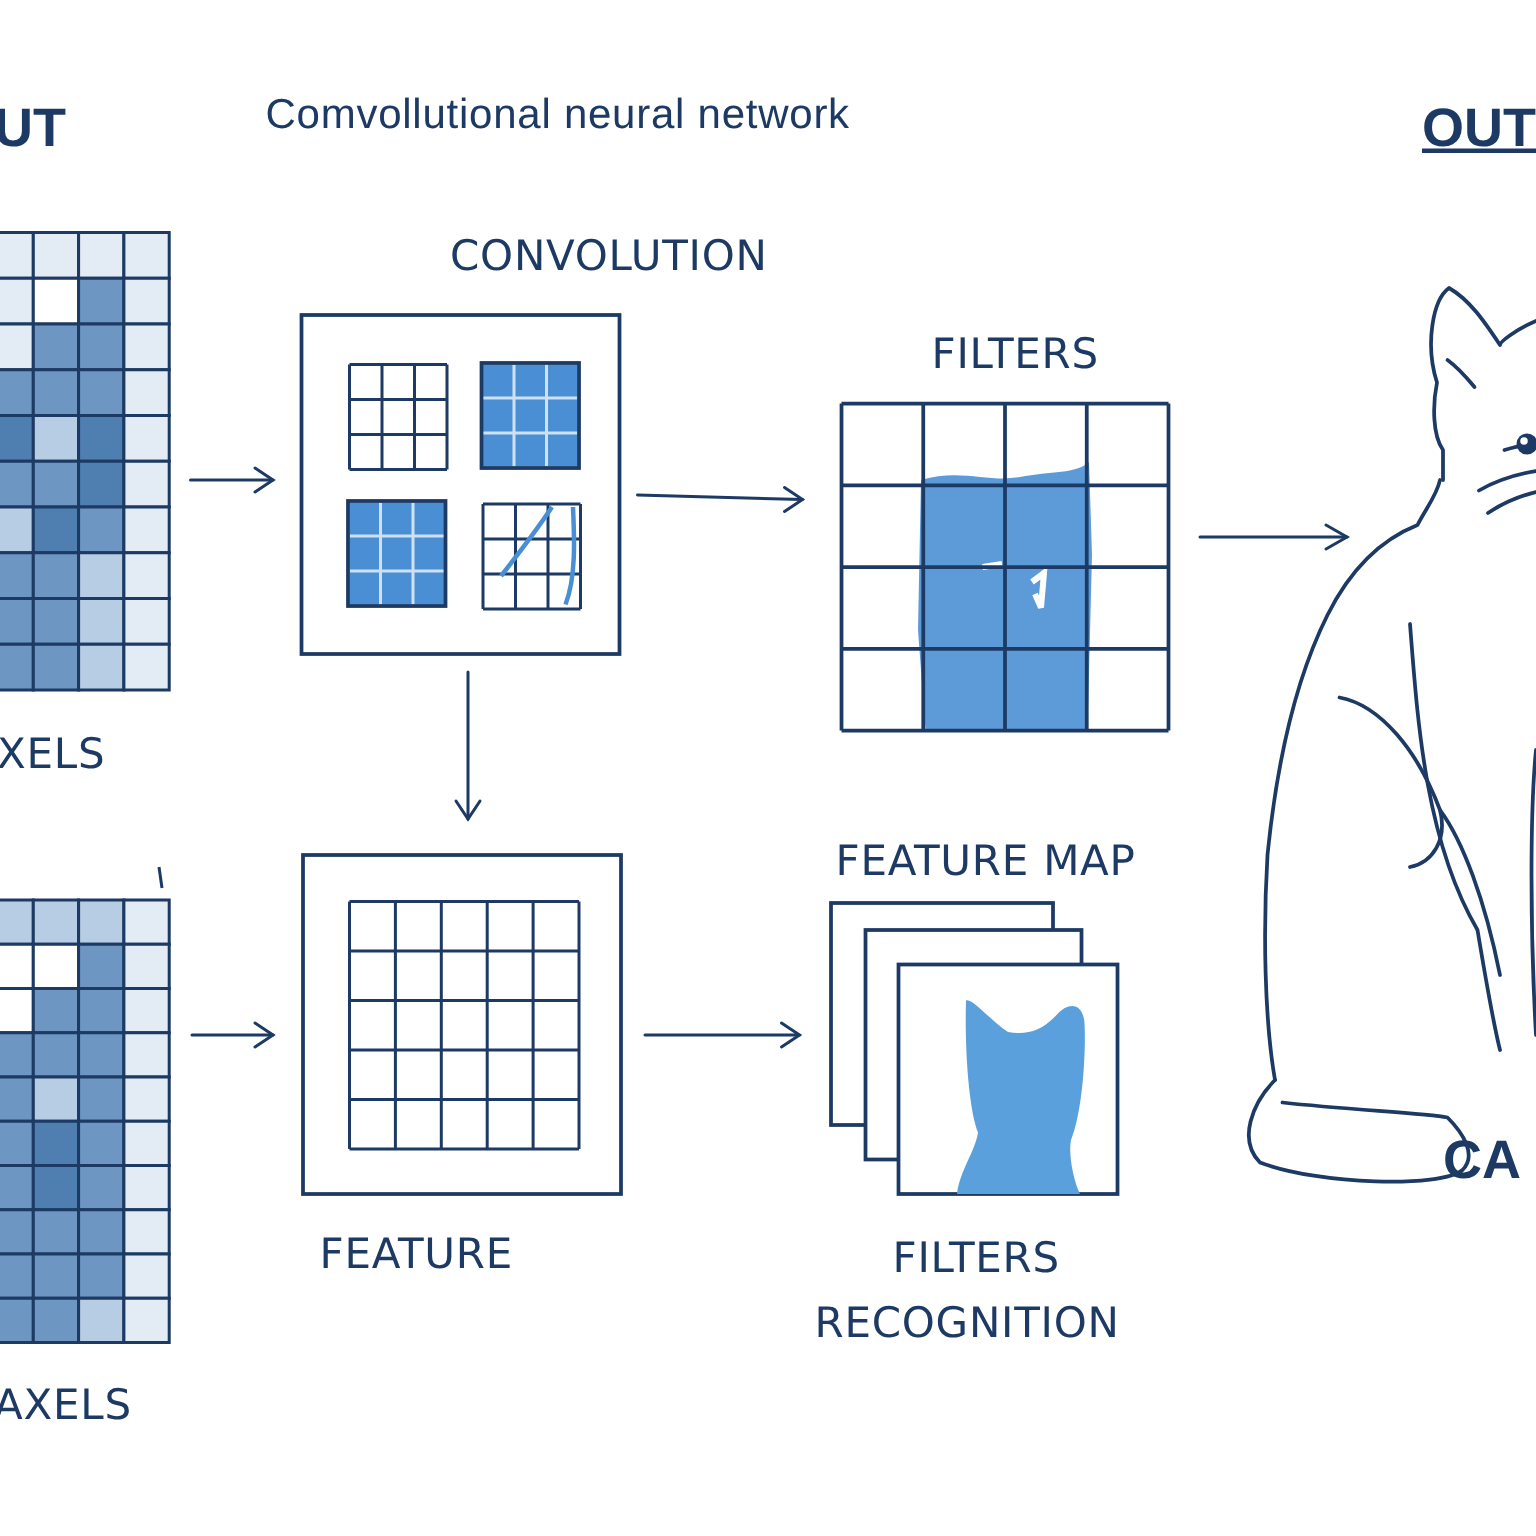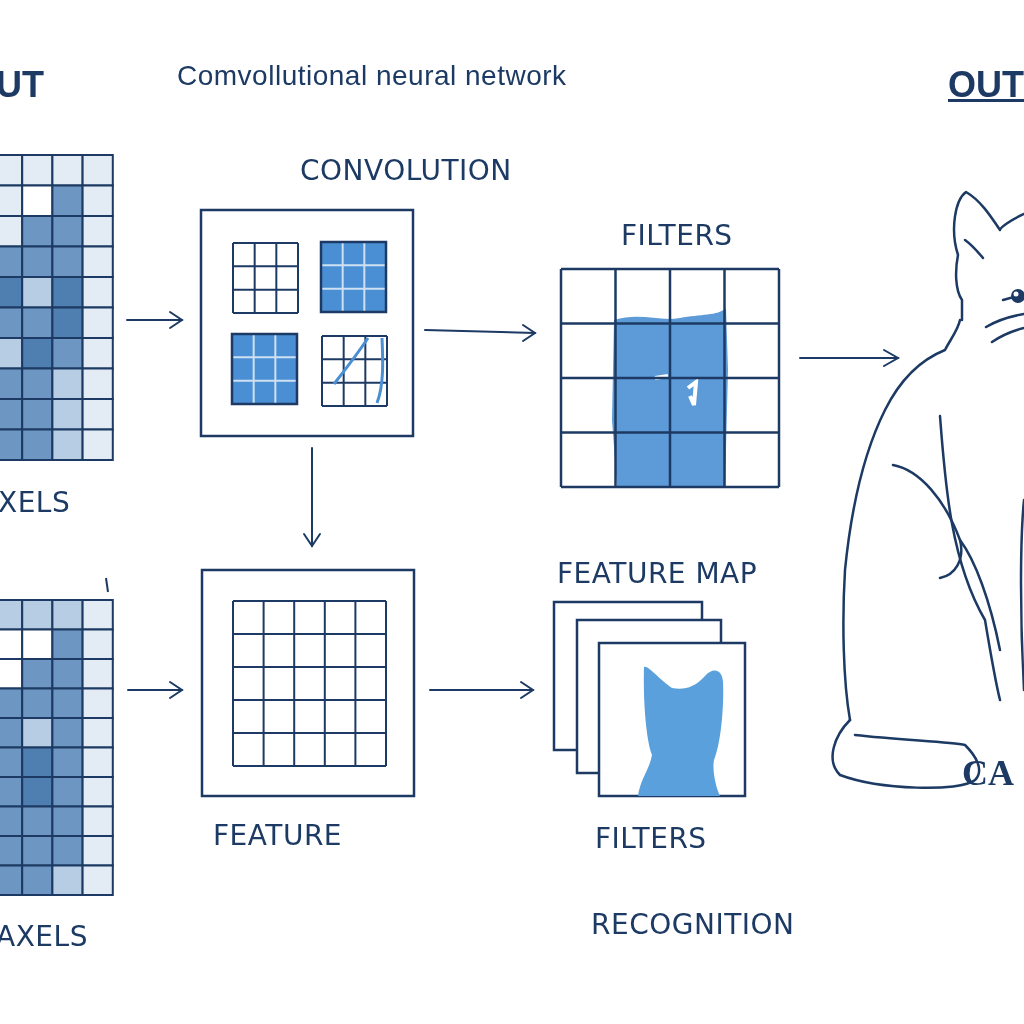--- a/index.html
+++ b/index.html
@@ -17,22 +17,22 @@
 <div class="txt title" style="left:177px;top:60px;">Comvollutional neural network</div>
 <div class="txt hdr" style="left:948px;top:64px;text-decoration:underline;">OUT</div>
 
 <div class="txt lbl" style="left:-2px;top:486px;">XELS</div>
 <div class="txt lbl" style="left:-4px;top:920px;">AXELS</div>
 <div class="txt lbl" style="left:300px;top:154px;">CONVOLUTION</div>
 <div class="txt lbl" style="left:621px;top:219px;">FILTERS</div>
 <div class="txt lbl" style="left:557px;top:510px;margin-top:47px;">FEATURE MAP</div>
 <div class="txt lbl" style="left:213px;top:819px;">FEATURE</div>
 <div class="txt lbl" style="left:595px;top:822px;">FILTERS</div>
-<div class="txt lbl" style="left:543px;top:908px;margin-left:48px;">RECOGNITION</div>
-<div class="txt hdr" style="left:962px;top:752px;font-family:Liberation Serif, serif;">CA</div>
+<div class="txt lbl" style="left:543px;top:865px;">RECOGNITION</div>
+<div class="txt hdr" style="left:962px;top:752px;">CA</div>
 
 <svg width="1024" height="1024" viewBox="0 0 1024 1024">
 
   <g id="pix-top">
       <rect x="-8" y="155" width="30.2" height="30.5" fill="#e3ebf4" stroke="#1c3a63" stroke-width="2"></rect>
       <rect x="22.2" y="155" width="30.2" height="30.5" fill="#e3ebf4" stroke="#1c3a63" stroke-width="2"></rect>
       <rect x="52.4" y="155" width="30.2" height="30.5" fill="#e3ebf4" stroke="#1c3a63" stroke-width="2"></rect>
       <rect x="82.6" y="155" width="30.2" height="30.5" fill="#e3ebf4" stroke="#1c3a63" stroke-width="2"></rect>
       <rect x="-8" y="185.5" width="30.2" height="30.5" fill="#e3ebf4" stroke="#1c3a63" stroke-width="2"></rect>
       <rect x="22.2" y="185.5" width="30.2" height="30.5" fill="#ffffff" stroke="#1c3a63" stroke-width="2"></rect>

